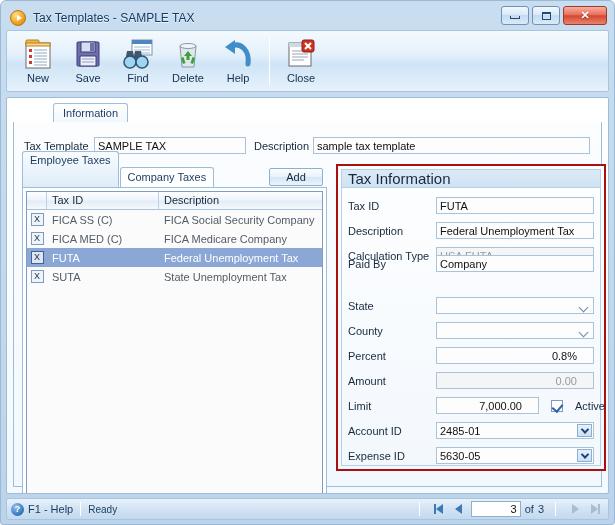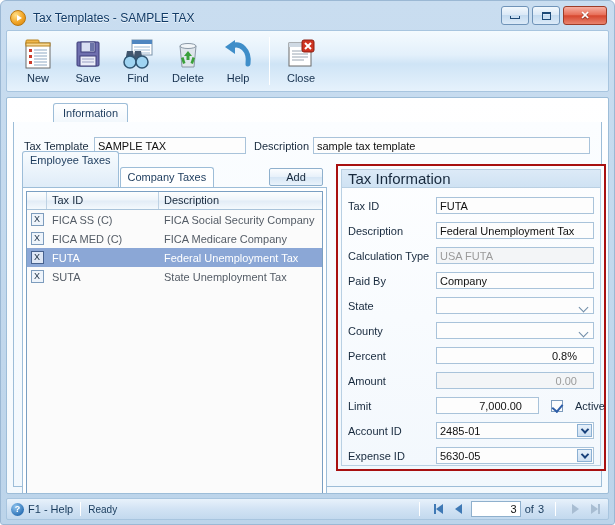--- a/index.html
+++ b/index.html
@@ -607,21 +607,21 @@
               </span>
           </div>
 
           <div class="frow" style="top:76px">
             <span class="fl">Calculation Type</span>
             <span class="fc">
                 <span class="ctl disabled">USA FUTA</span>
               </span>
           </div>
 
-          <div class="frow" style="top:101px">
+          <div class="frow" style="top:84px">
             <span class="fl">Paid By</span>
             <span class="fc">
                 <span class="ctl">Company</span>
               </span>
           </div>
 
           <div class="frow" style="top:126px">
             <span class="fl">State</span>
             <span class="fc">
                 <span class="ctl combo-light"></span>

